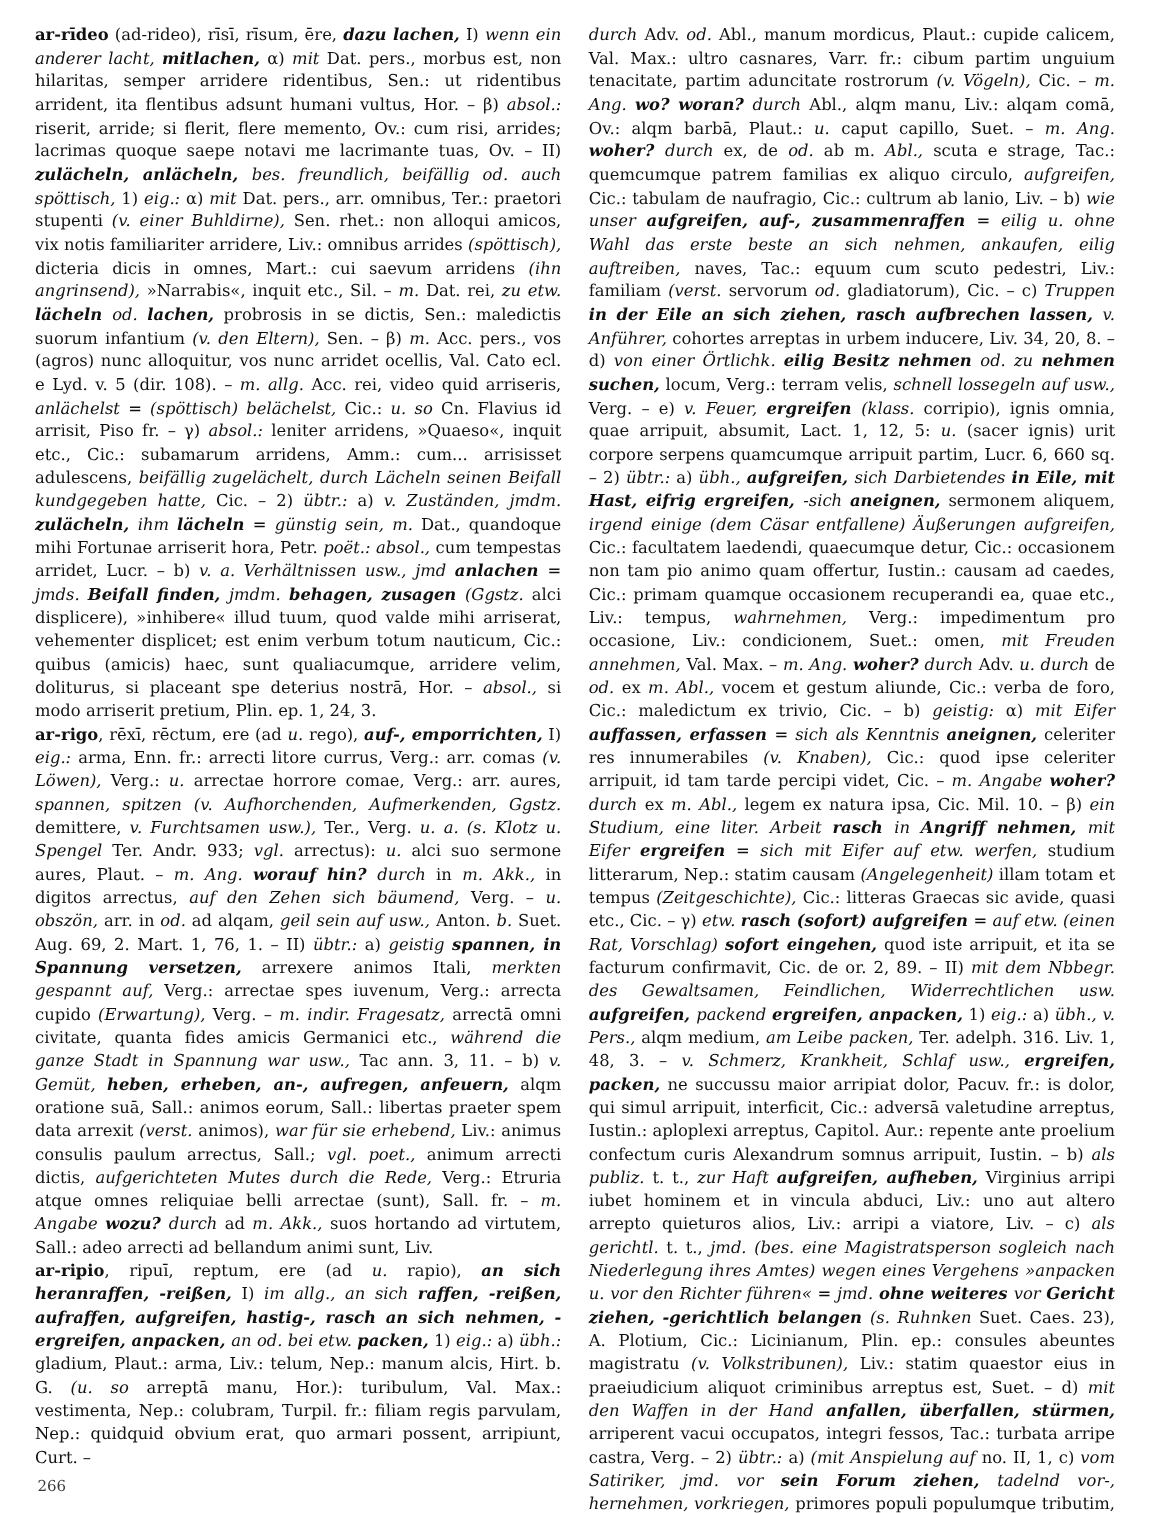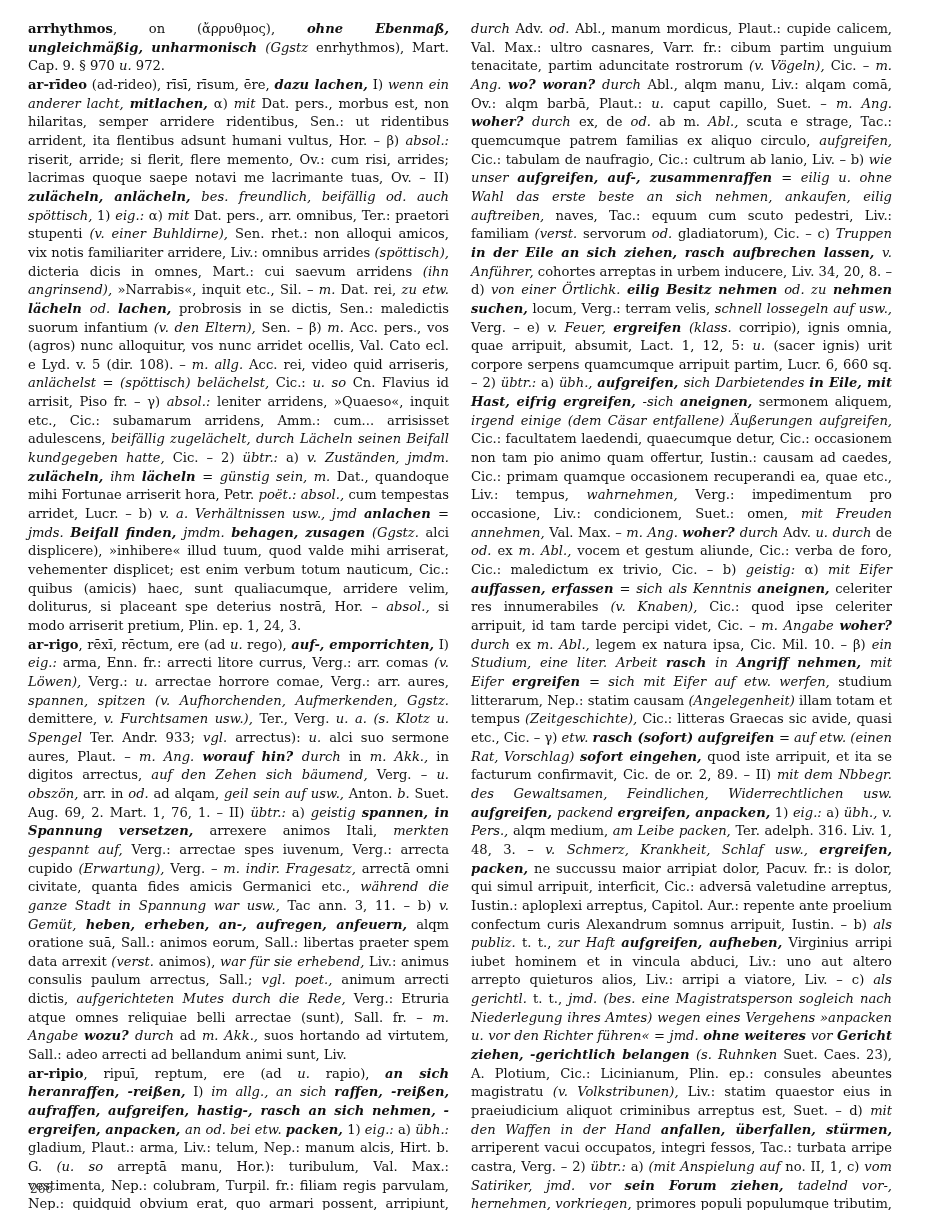--- a/index.html
+++ b/index.html
@@ -59,21 +59,20 @@
 </style>
 </head>
 <body>
 
 <div id="page">
 
   <div id="columns">
 
     <div class="column">
       <div class="entries">
-          <p class="entry"><span class="b">arrhythmos</span><span>, on (</span><span class="gr">ἄρρυθμος</span><span>), </span><span class="bi">ohne Ebenmaß, ungleichmäßig, unharmonisch </span><span class="i">(Ggstz </span><span>enrhythmos), Mart. Cap. 9. § 970 </span><span class="i">u.</span><span> 972.</span></p>
           <p class="entry"><span class="b">ar-rīdeo</span><span> (ad-rideo), rīsī, rīsum, ēre, </span><span class="bi">dazu lachen,</span><span> I) </span><span class="i">wenn ein anderer lacht, </span><span class="bi">mitlachen,</span><span> α) </span><span class="i">mit </span><span>Dat. pers., morbus est, non hilaritas, semper arridere ridentibus, Sen.: ut ridentibus arrident, ita flentibus adsunt humani vultus, Hor. – β) </span><span class="i">absol.:</span><span> riserit, arride; si flerit, flere memento, Ov.: cum risi, arrides; lacrimas quoque saepe notavi me lacrimante tuas, Ov. – II) </span><span class="bi">zulächeln, anlächeln, </span><span class="i">bes. freundlich, beifällig od. auch spöttisch,</span><span> 1) </span><span class="i">eig.:</span><span> α) </span><span class="i">mit </span><span>Dat. pers., arr. omnibus, Ter.: praetori stupenti </span><span class="i">(v. einer Buhldirne),</span><span> Sen. rhet.: non alloqui amicos, vix notis familiariter arridere, Liv.: omnibus arrides </span><span class="i">(spöttisch),</span><span> dicteria dicis in omnes, Mart.: cui saevum arridens </span><span class="i">(ihn angrinsend),</span><span> »Narrabis«, inquit etc., Sil. – </span><span class="i">m.</span><span> Dat. rei, </span><span class="i">zu etw. </span><span class="bi">lächeln </span><span class="i">od. </span><span class="bi">lachen,</span><span> probrosis in se dictis, Sen.: maledictis suorum infantium </span><span class="i">(v. den Eltern),</span><span> Sen. – β) </span><span class="i">m.</span><span> Acc. pers., vos (agros) nunc alloquitur, vos nunc arridet ocellis, Val. Cato ecl. e Lyd. v. 5 (dir. 108). – </span><span class="i">m. allg.</span><span> Acc. rei, video quid arriseris, </span><span class="i">anlächelst = (spöttisch) belächelst,</span><span> Cic.: </span><span class="i">u. so </span><span>Cn. Flavius id arrisit, Piso fr. – γ) </span><span class="i">absol.:</span><span> leniter arridens, »Quaeso«, inquit etc., Cic.: subamarum arridens, Amm.: cum... arrisisset adulescens, </span><span class="i">beifällig zugelächelt, durch Lächeln seinen Beifall kundgegeben hatte,</span><span> Cic. – 2) </span><span class="i">übtr.:</span><span> a) </span><span class="i">v. Zuständen, jmdm. </span><span class="bi">zulächeln, </span><span class="i">ihm </span><span class="bi">lächeln </span><span class="i">= günstig sein, m.</span><span> Dat., quandoque mihi Fortunae arriserit hora, Petr. </span><span class="i">poët.: absol.,</span><span> cum tempestas arridet, Lucr. – b) </span><span class="i">v. a. Verhältnissen usw., jmd </span><span class="bi">anlachen </span><span class="i">= jmds. </span><span class="bi">Beifall finden, </span><span class="i">jmdm. </span><span class="bi">behagen, zusagen </span><span class="i">(Ggstz.</span><span> alci displicere), »inhibere« illud tuum, quod valde mihi arriserat, vehementer displicet; est enim verbum totum nauticum, Cic.: quibus (amicis) haec, sunt qualiacumque, arridere velim, doliturus, si placeant spe deterius nostrā, Hor. – </span><span class="i">absol.,</span><span> si modo arriserit pretium, Plin. ep. 1, 24, 3.</span></p>
           <p class="entry"><span class="b">ar-rigo</span><span>, rēxī, rēctum, ere (ad </span><span class="i">u.</span><span> rego), </span><span class="bi">auf-, emporrichten,</span><span> I) </span><span class="i">eig.:</span><span> arma, Enn. fr.: arrecti litore currus, Verg.: arr. comas </span><span class="i">(v. Löwen),</span><span> Verg.: </span><span class="i">u.</span><span> arrectae horrore comae, Verg.: arr. aures, </span><span class="i">spannen, spitzen (v. Aufhorchenden, Aufmerkenden, Ggstz.</span><span> demittere, </span><span class="i">v. Furchtsamen usw.),</span><span> Ter., Verg. </span><span class="i">u. a. (s. Klotz u. Spengel </span><span>Ter. Andr. 933; </span><span class="i">vgl.</span><span> arrectus): </span><span class="i">u.</span><span> alci suo sermone aures, Plaut. – </span><span class="i">m. Ang. </span><span class="bi">worauf hin? </span><span class="i">durch </span><span>in </span><span class="i">m. Akk.,</span><span> in digitos arrectus, </span><span class="i">auf den Zehen sich bäumend,</span><span> Verg. – </span><span class="i">u. obszön,</span><span> arr. in </span><span class="i">od.</span><span> ad alqam, </span><span class="i">geil sein auf usw.,</span><span> Anton. </span><span class="i">b.</span><span> Suet. Aug. 69, 2. Mart. 1, 76, 1. – II) </span><span class="i">übtr.:</span><span> a) </span><span class="i">geistig </span><span class="bi">spannen, in Spannung versetzen,</span><span> arrexere animos Itali, </span><span class="i">merkten gespannt auf,</span><span> Verg.: arrectae spes iuvenum, Verg.: arrecta cupido </span><span class="i">(Erwartung),</span><span> Verg. – </span><span class="i">m. indir. Fragesatz,</span><span> arrectā omni civitate, quanta fides amicis Germanici etc., </span><span class="i">während die ganze Stadt in Spannung war usw.,</span><span> Tac ann. 3, 11. – b) </span><span class="i">v. Gemüt, </span><span class="bi">heben, erheben, an-, aufregen, anfeuern,</span><span> alqm oratione suā, Sall.: animos eorum, Sall.: libertas praeter spem data arrexit </span><span class="i">(verst.</span><span> animos), </span><span class="i">war für sie erhebend,</span><span> Liv.: animus consulis paulum arrectus, Sall.; </span><span class="i">vgl. poet.,</span><span> animum arrecti dictis, </span><span class="i">aufgerichteten Mutes durch die Rede,</span><span> Verg.: Etruria atque omnes reliquiae belli arrectae (sunt), Sall. fr. – </span><span class="i">m. Angabe </span><span class="bi">wozu? </span><span class="i">durch </span><span>ad </span><span class="i">m. Akk.,</span><span> suos hortando ad virtutem, Sall.: adeo arrecti ad bellandum animi sunt, Liv.</span></p>
           <p class="entry"><span class="b">ar-ripio</span><span>, ripuī, reptum, ere (ad </span><span class="i">u.</span><span> rapio), </span><span class="bi">an sich heranraffen, -reißen,</span><span> I) </span><span class="i">im allg., an sich </span><span class="bi">raffen, -reißen, aufraffen, aufgreifen, hastig-, rasch an sich nehmen, -ergreifen, anpacken, </span><span class="i">an od. bei etw. </span><span class="bi">packen,</span><span> 1) </span><span class="i">eig.:</span><span> a) </span><span class="i">übh.:</span><span> gladium, Plaut.: arma, Liv.: telum, Nep.: manum alcis, Hirt. b. G. </span><span class="i">(u. so </span><span>arreptā manu, Hor.): turibulum, Val. Max.: vestimenta, Nep.: colubram, Turpil. fr.: filiam regis parvulam, Nep.: quidquid obvium erat, quo armari possent, arripiunt, Curt. – </span></p>
         </div>
     </div>
 
     <div class="column">
       <div class="entries">
           <p class="entry cont"><span class="i">durch </span><span>Adv. </span><span class="i">od.</span><span> Abl., manum mordicus, Plaut.: cupide calicem, Val. Max.: ultro casnares, Varr. fr.: cibum partim unguium tenacitate, partim aduncitate rostrorum </span><span class="i">(v. Vögeln),</span><span> Cic. – </span><span class="i">m. Ang. </span><span class="bi">wo? woran? </span><span class="i">durch </span><span>Abl., alqm manu, Liv.: alqam comā, Ov.: alqm barbā, Plaut.: </span><span class="i">u.</span><span> caput capillo, Suet. – </span><span class="i">m. Ang. </span><span class="bi">woher? </span><span class="i">durch </span><span>ex, de </span><span class="i">od.</span><span> ab m. </span><span class="i">Abl.,</span><span> scuta e strage, Tac.: quemcumque patrem familias ex aliquo circulo, </span><span class="i">aufgreifen,</span><span> Cic.: tabulam de naufragio, Cic.: cultrum ab lanio, Liv. – b) </span><span class="i">wie unser </span><span class="bi">aufgreifen, auf-, zusammenraffen </span><span class="i">= eilig u. ohne Wahl das erste beste an sich nehmen, ankaufen, eilig auftreiben,</span><span> naves, Tac.: equum cum scuto pedestri, Liv.: familiam </span><span class="i">(verst.</span><span> servorum </span><span class="i">od.</span><span> gladiatorum), Cic. – c) </span><span class="i">Truppen </span><span class="bi">in der Eile an sich ziehen, rasch aufbrechen lassen, </span><span class="i">v. Anführer,</span><span> cohortes arreptas in urbem inducere, Liv. 34, 20, 8. – d) </span><span class="i">von einer Örtlichk. </span><span class="bi">eilig Besitz nehmen </span><span class="i">od. zu </span><span class="bi">nehmen suchen,</span><span> locum, Verg.: terram velis, </span><span class="i">schnell lossegeln auf usw.,</span><span> Verg. – e) </span><span class="i">v. Feuer, </span><span class="bi">ergreifen </span><span class="i">(klass.</span><span> corripio), ignis omnia, quae arripuit, absumit, Lact. 1, 12, 5: </span><span class="i">u.</span><span> (sacer ignis) urit corpore serpens quamcumque arripuit partim, Lucr. 6, 660 sq. – 2) </span><span class="i">übtr.:</span><span> a) </span><span class="i">übh., </span><span class="bi">aufgreifen, </span><span class="i">sich Darbietendes </span><span class="bi">in Eile, mit Hast, eifrig ergreifen, </span><span class="i">-sich </span><span class="bi">aneignen,</span><span> sermonem aliquem, </span><span class="i">irgend einige (dem Cäsar entfallene) Äußerungen aufgreifen,</span><span> Cic.: facultatem laedendi, quaecumque detur, Cic.: occasionem non tam pio animo quam offertur, Iustin.: causam ad caedes, Cic.: primam quamque occasionem recuperandi ea, quae etc., Liv.: tempus, </span><span class="i">wahrnehmen,</span><span> Verg.: impedimentum pro occasione, Liv.: condicionem, Suet.: omen, </span><span class="i">mit Freuden annehmen,</span><span> Val. Max. – </span><span class="i">m. Ang. </span><span class="bi">woher? </span><span class="i">durch </span><span>Adv. </span><span class="i">u. durch </span><span>de </span><span class="i">od.</span><span> ex </span><span class="i">m. Abl.,</span><span> vocem et gestum aliunde, Cic.: verba de foro, Cic.: maledictum ex trivio, Cic. – b) </span><span class="i">geistig:</span><span> α) </span><span class="i">mit Eifer </span><span class="bi">auffassen, erfassen </span><span class="i">= sich als Kenntnis </span><span class="bi">aneignen,</span><span> celeriter res innumerabiles </span><span class="i">(v. Knaben),</span><span> Cic.: quod ipse celeriter arripuit, id tam tarde percipi videt, Cic. – </span><span class="i">m. Angabe </span><span class="bi">woher? </span><span class="i">durch </span><span>ex </span><span class="i">m. Abl.,</span><span> legem ex natura ipsa, Cic. Mil. 10. – β) </span><span class="i">ein Studium, eine liter. Arbeit </span><span class="bi">rasch </span><span class="i">in </span><span class="bi">Angriff nehmen, </span><span class="i">mit Eifer </span><span class="bi">ergreifen </span><span class="i">= sich mit Eifer auf etw. werfen,</span><span> studium litterarum, Nep.: statim causam </span><span class="i">(Angelegenheit)</span><span> illam totam et tempus </span><span class="i">(Zeitgeschichte),</span><span> Cic.: litteras Graecas sic avide, quasi etc., Cic. – γ) </span><span class="i">etw. </span><span class="bi">rasch (sofort) aufgreifen </span><span class="i">= auf etw. (einen Rat, Vorschlag) </span><span class="bi">sofort eingehen,</span><span> quod iste arripuit, et ita se facturum confirmavit, Cic. de or. 2, 89. – II) </span><span class="i">mit dem Nbbegr. des Gewaltsamen, Feindlichen, Widerrechtlichen usw. </span><span class="bi">aufgreifen, </span><span class="i">packend </span><span class="bi">ergreifen, anpacken,</span><span> 1) </span><span class="i">eig.:</span><span> a) </span><span class="i">übh., v. Pers.,</span><span> alqm medium, </span><span class="i">am Leibe packen,</span><span> Ter. adelph. 316. Liv. 1, 48, 3. – </span><span class="i">v. Schmerz, Krankheit, Schlaf usw., </span><span class="bi">ergreifen, packen,</span><span> ne succussu maior arripiat dolor, Pacuv. fr.: is dolor, qui simul arripuit, interficit, Cic.: adversā valetudine arreptus, Iustin.: aploplexi arreptus, Capitol. Aur.: repente ante proelium confectum curis Alexandrum somnus arripuit, Iustin. – b) </span><span class="i">als publiz. </span><span>t. t., </span><span class="i">zur Haft </span><span class="bi">aufgreifen, aufheben,</span><span> Virginius arripi iubet hominem et in vincula abduci, Liv.: uno aut altero arrepto quieturos alios, Liv.: arripi a viatore, Liv. – c) </span><span class="i">als gerichtl.</span><span> t. t., </span><span class="i">jmd. (bes. eine Magistratsperson sogleich nach Niederlegung ihres Amtes) wegen eines Vergehens »anpacken u. vor den Richter führen« = jmd. </span><span class="bi">ohne weiteres </span><span class="i">vor </span><span class="bi">Gericht ziehen, -gerichtlich belangen </span><span class="i">(s. Ruhnken </span><span>Suet. Caes. 23), A. Plotium, Cic.: Licinianum, Plin. ep.: consules abeuntes magistratu </span><span class="i">(v. Volkstribunen),</span><span> Liv.: statim quaestor eius in praeiudicium aliquot criminibus arreptus est, Suet. – d) </span><span class="i">mit den Waffen in der Hand </span><span class="bi">anfallen, überfallen, stürmen,</span><span> arriperent vacui occupatos, integri fessos, Tac.: turbata arripe castra, Verg. – 2) </span><span class="i">übtr.:</span><span> a) </span><span class="i">(mit Anspielung auf </span><span>no. II, 1, c) </span><span class="i">vom Satiriker, jmd. vor </span><span class="bi">sein Forum ziehen, </span><span class="i">tadelnd vor-, hernehmen, vorkriegen,</span><span> primores populi populumque tributim, Hor. sat. 2, 1, 69: luxuriam et Nomentanum, Hor. sat. 2, 3,</span></p>
         </div>

